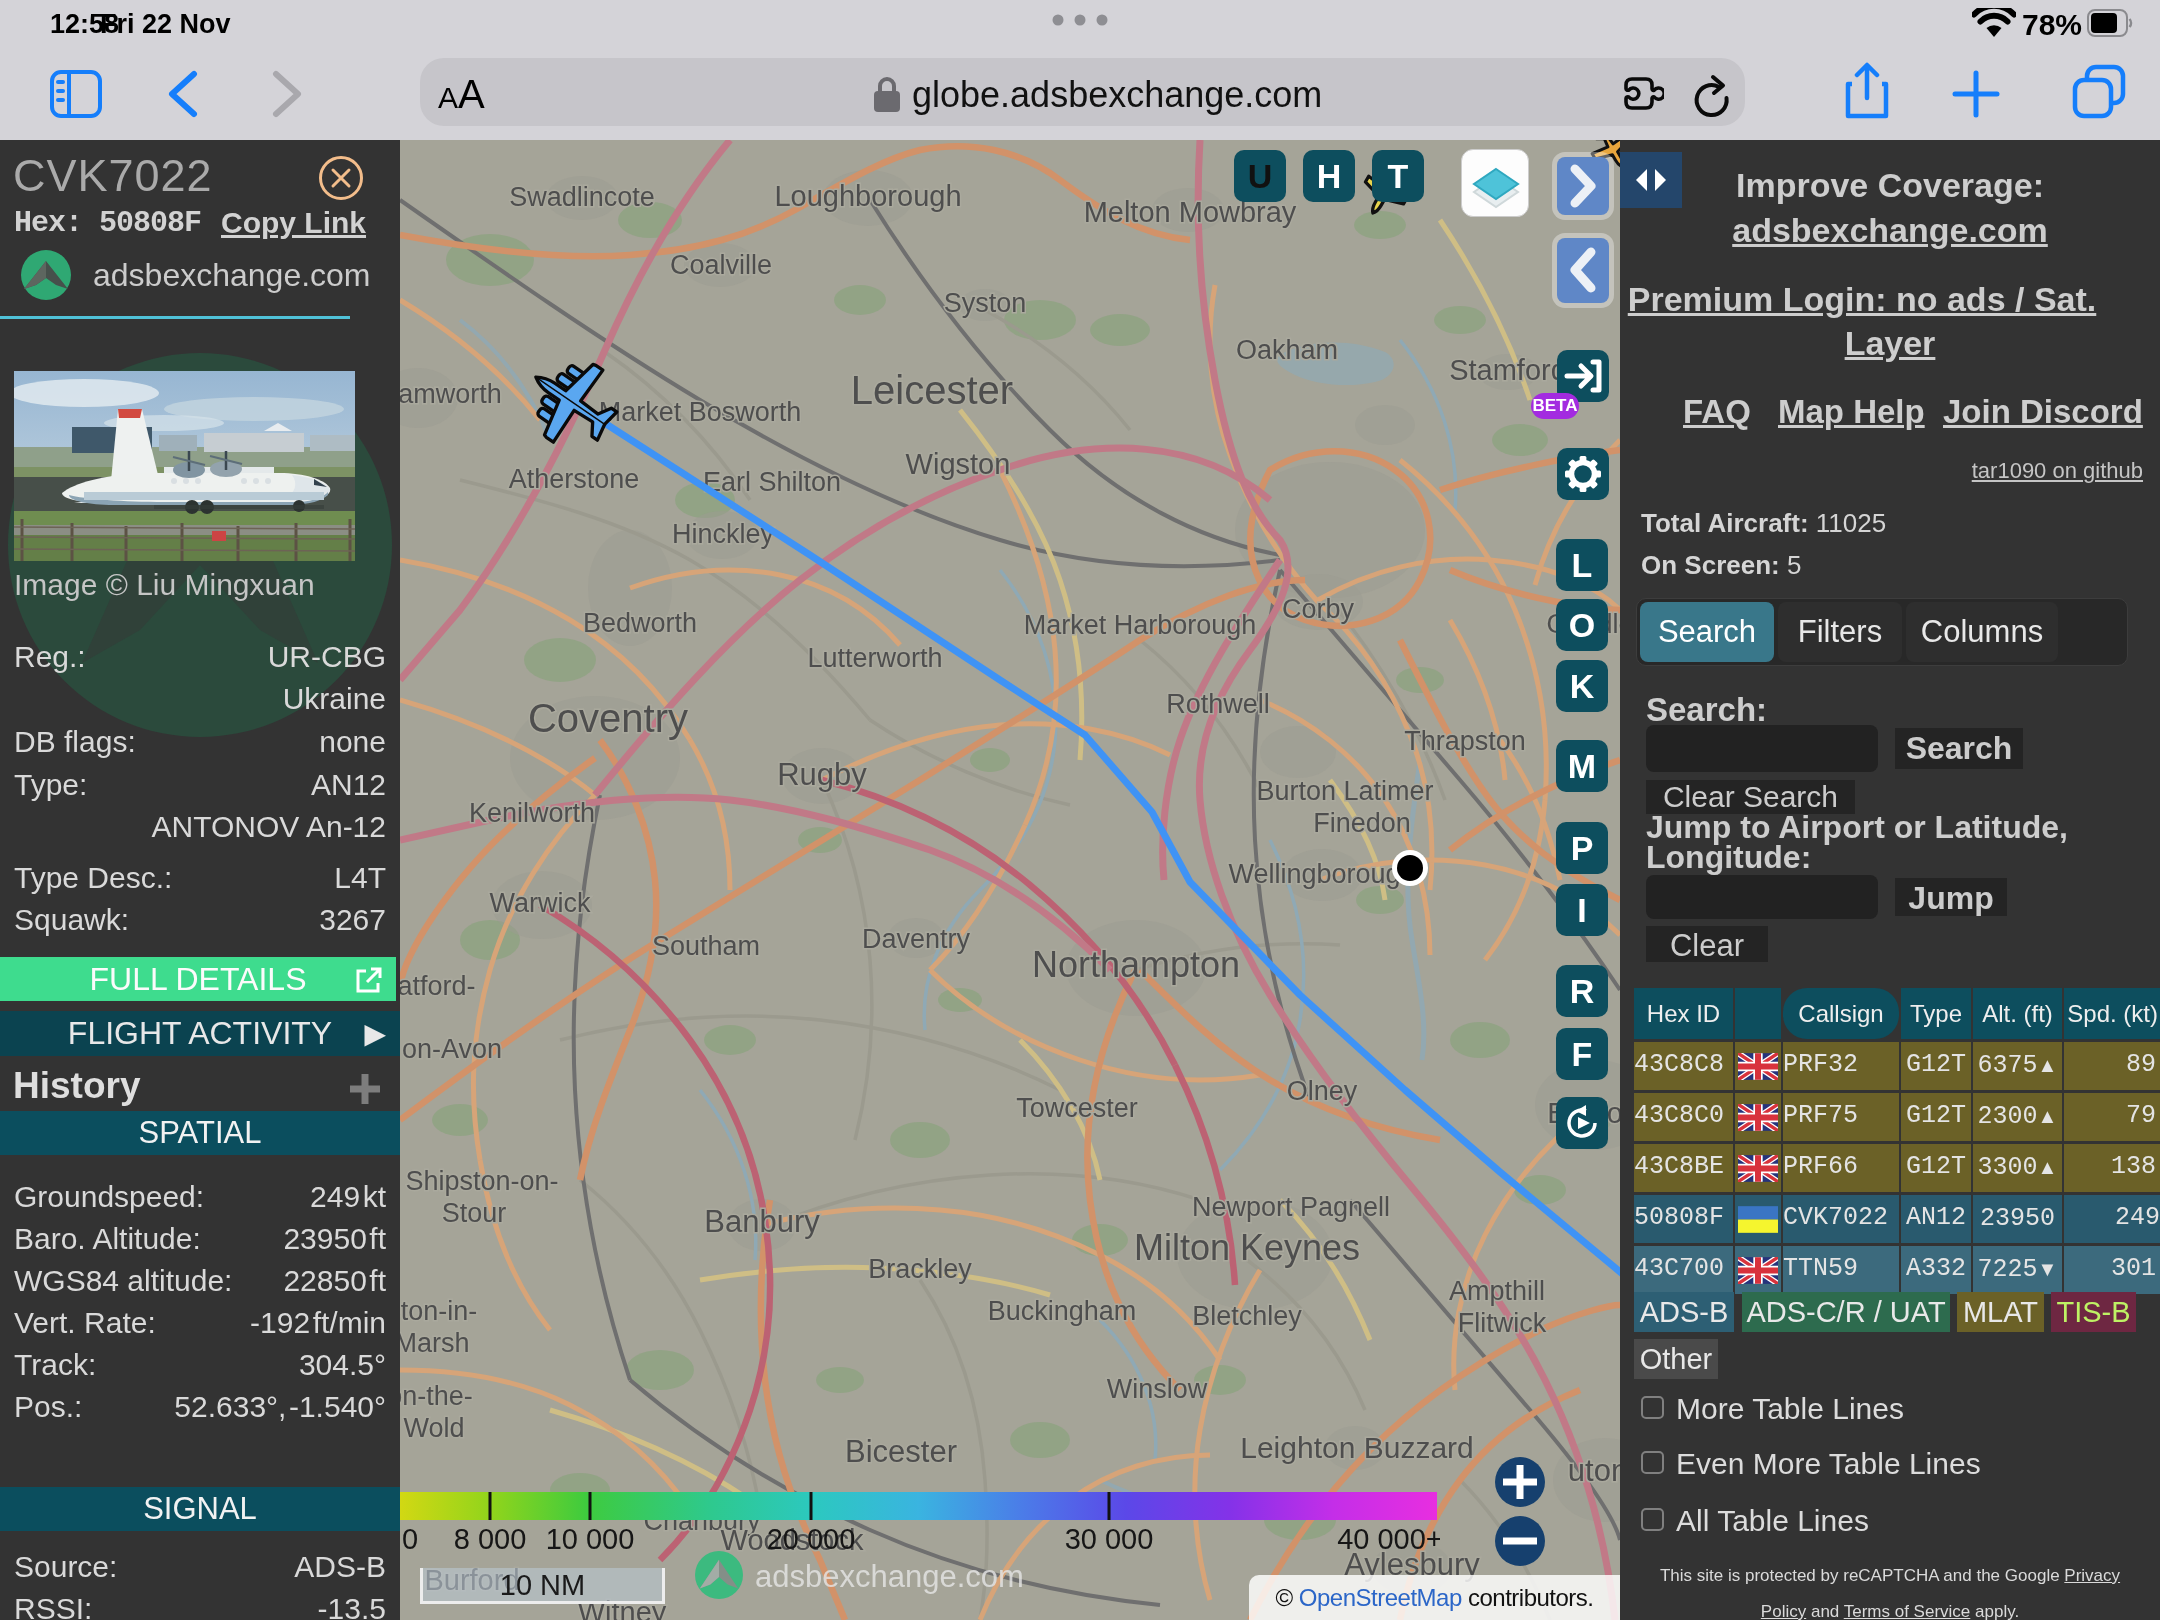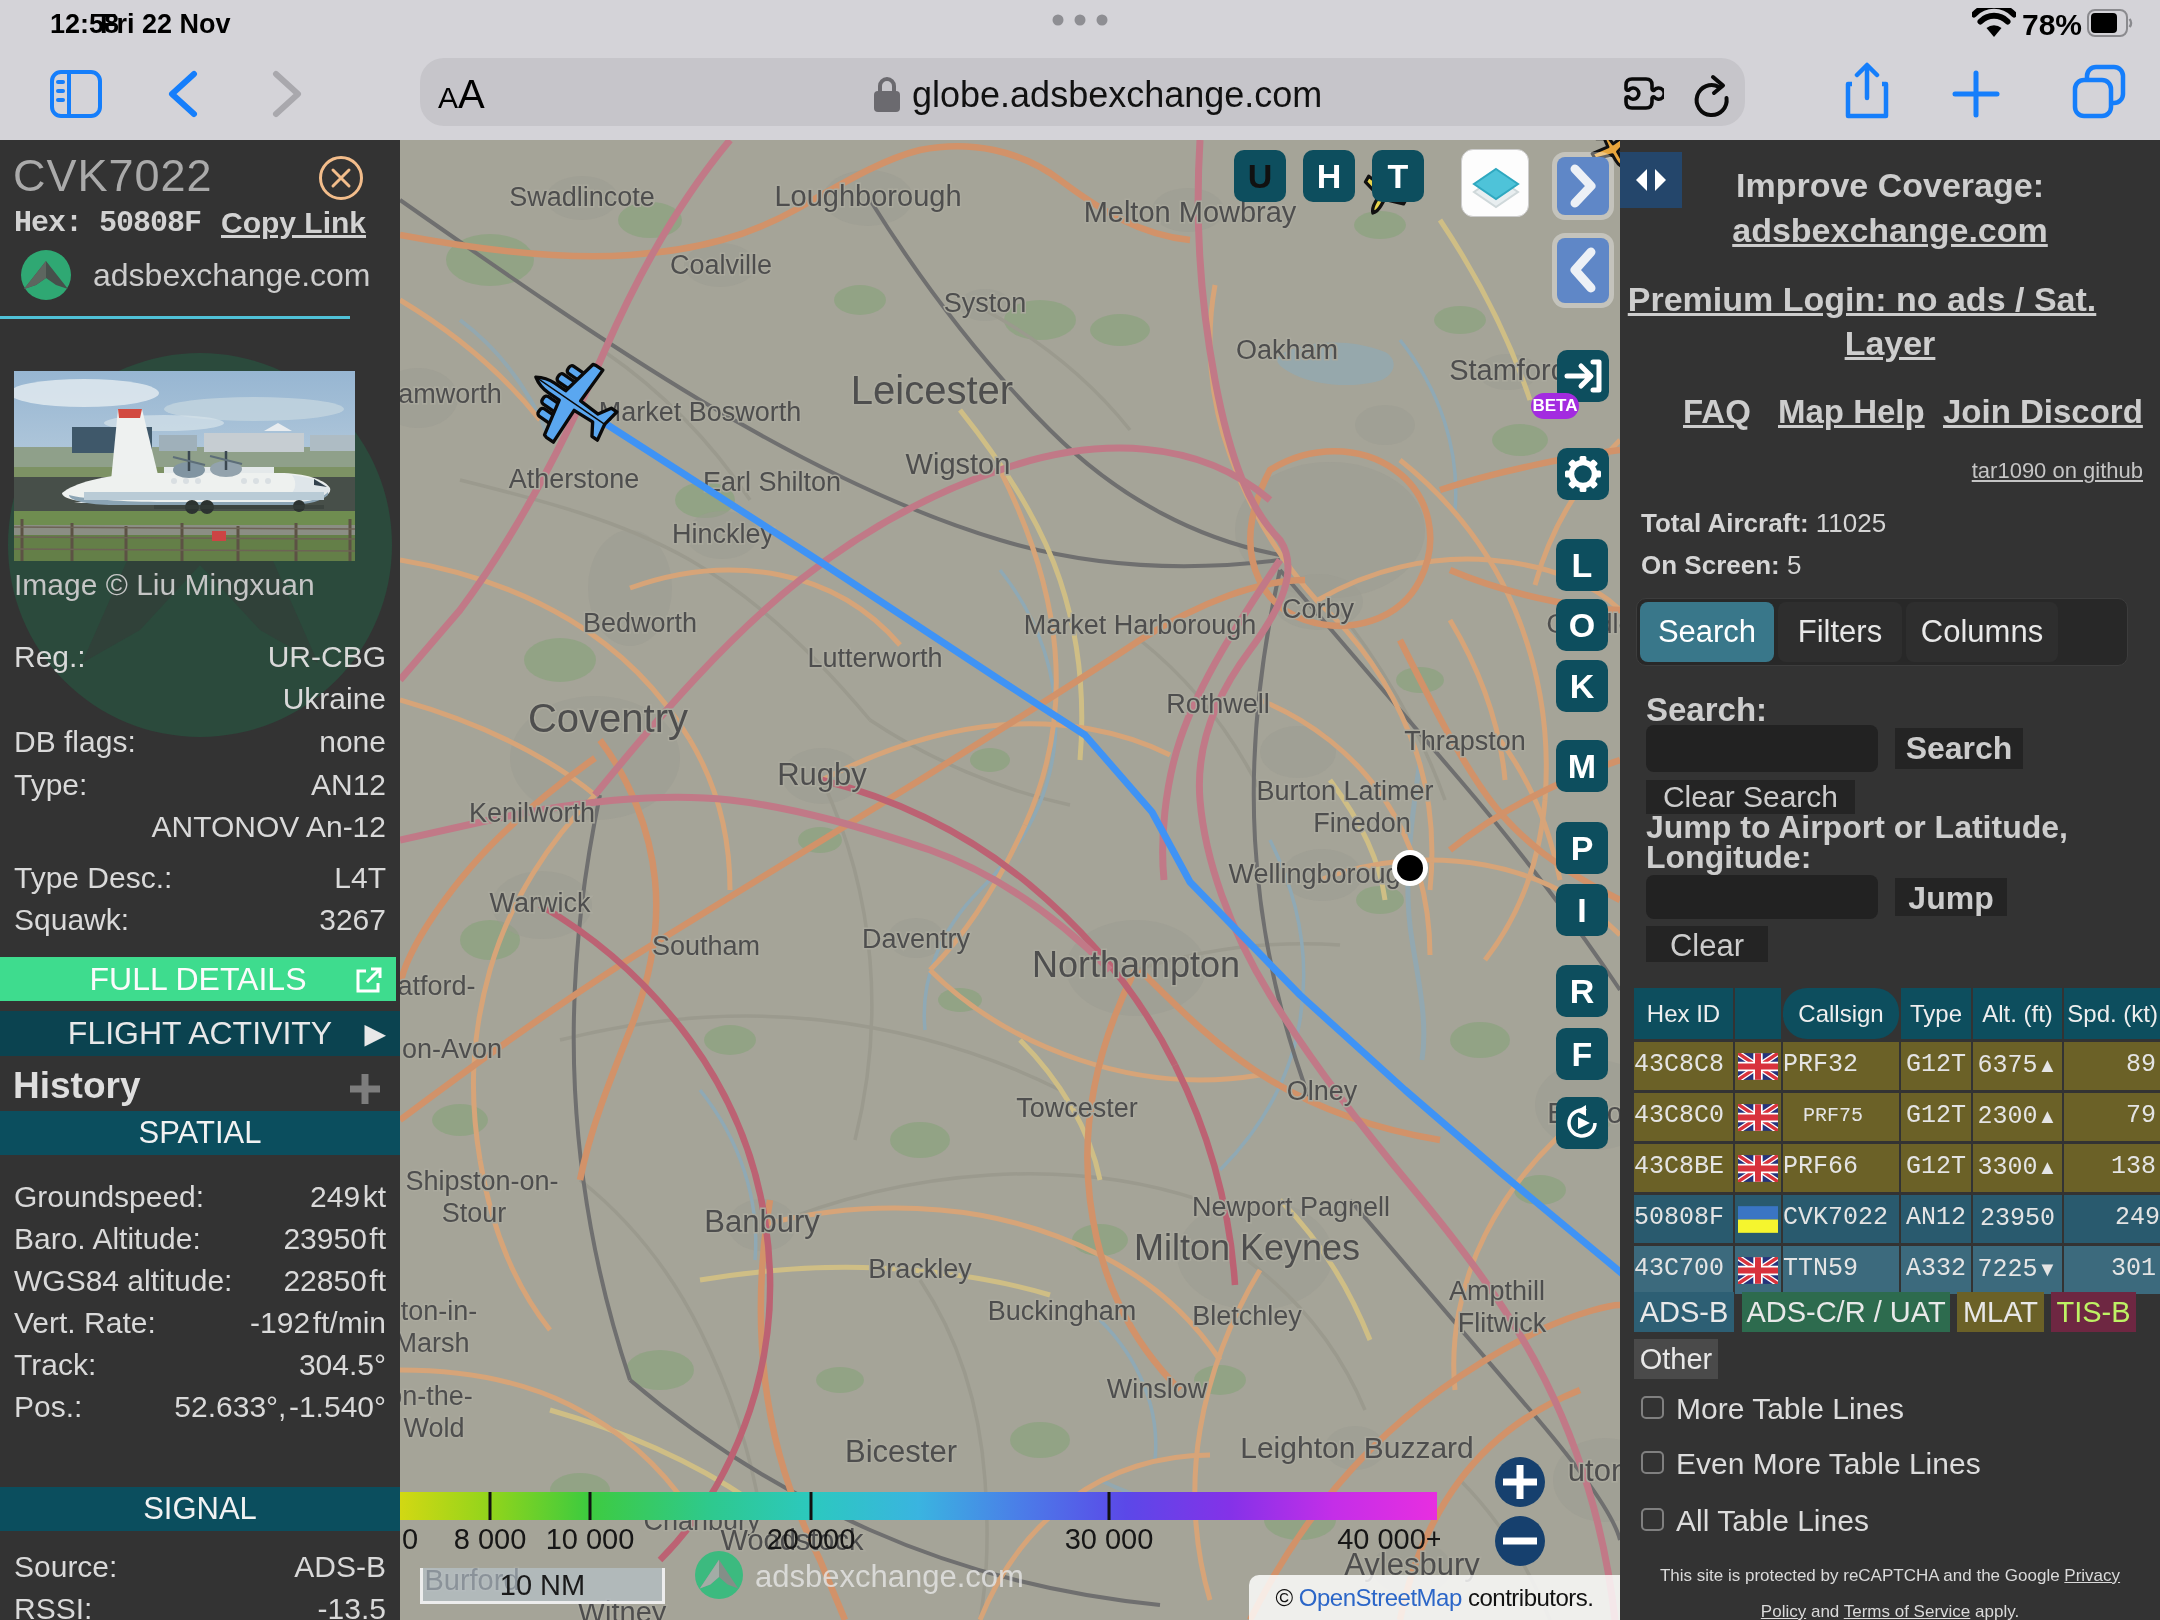--- a/index.html
+++ b/index.html
@@ -670,21 +670,21 @@
 <div class="abs" style="left:353px;top:54px;width:89px;height:48px;background:#6b6127;color:#e4e4e4;text-align:center;line-height:46px;"><span class="mono" style="font-size:25px;">6375</span><span style="font-size:20px;">▲</span></div>
 <div class="abs" style="left:444px;top:54px;width:96px;height:48px;background:#6b6127;color:#e4e4e4;text-align:right;line-height:46px;padding-right:4px;"><span class="mono" style="font-size:25px;">89</span></div>
 <div class="abs" style="left:14px;top:105px;width:99px;height:48px;background:#6b6127;color:#e4e4e4;text-align:left;line-height:46px;"><span class="mono" style="font-size:25px;">43C8C0</span></div>
 <div class="abs" style="left:115px;top:105px;width:46px;height:48px;background:#6b6127;color:#e4e4e4;text-align:center;line-height:46px;"><span style="display:inline-block;margin-top:10px;"><svg width="40" height="27" viewBox="0 0 60 40">
 <rect width="60" height="40" fill="#26337c"></rect>
 <path d="M0 0 L60 40 M60 0 L0 40" stroke="#fff" stroke-width="9"></path>
 <path d="M0 0 L60 40 M60 0 L0 40" stroke="#d8323c" stroke-width="5"></path>
 <path d="M30 0 V40 M0 20 H60" stroke="#fff" stroke-width="14"></path>
 <path d="M30 0 V40 M0 20 H60" stroke="#d8323c" stroke-width="9"></path>
 </svg></span></div>
-<div class="abs" style="left:163px;top:105px;width:116px;height:48px;background:#6b6127;color:#e4e4e4;text-align:left;line-height:46px;"><span class="mono" style="font-size:20px;margin-left:20px;">PRF75</span></div>
+<div class="abs" style="left:163px;top:105px;width:116px;height:48px;background:#6b6127;color:#e4e4e4;text-align:left;line-height:46px;"><span class="mono" style="font-size:25px;">PRF75</span></div>
 <div class="abs" style="left:281px;top:105px;width:70px;height:48px;background:#6b6127;color:#e4e4e4;text-align:center;line-height:46px;"><span class="mono" style="font-size:25px;">G12T</span></div>
 <div class="abs" style="left:353px;top:105px;width:89px;height:48px;background:#6b6127;color:#e4e4e4;text-align:center;line-height:46px;"><span class="mono" style="font-size:25px;">2300</span><span style="font-size:20px;">▲</span></div>
 <div class="abs" style="left:444px;top:105px;width:96px;height:48px;background:#6b6127;color:#e4e4e4;text-align:right;line-height:46px;padding-right:4px;"><span class="mono" style="font-size:25px;">79</span></div>
 <div class="abs" style="left:14px;top:156px;width:99px;height:48px;background:#6b6127;color:#e4e4e4;text-align:left;line-height:46px;"><span class="mono" style="font-size:25px;">43C8BE</span></div>
 <div class="abs" style="left:115px;top:156px;width:46px;height:48px;background:#6b6127;color:#e4e4e4;text-align:center;line-height:46px;"><span style="display:inline-block;margin-top:10px;"><svg width="40" height="27" viewBox="0 0 60 40">
 <rect width="60" height="40" fill="#26337c"></rect>
 <path d="M0 0 L60 40 M60 0 L0 40" stroke="#fff" stroke-width="9"></path>
 <path d="M0 0 L60 40 M60 0 L0 40" stroke="#d8323c" stroke-width="5"></path>
 <path d="M30 0 V40 M0 20 H60" stroke="#fff" stroke-width="14"></path>
 <path d="M30 0 V40 M0 20 H60" stroke="#d8323c" stroke-width="9"></path>

